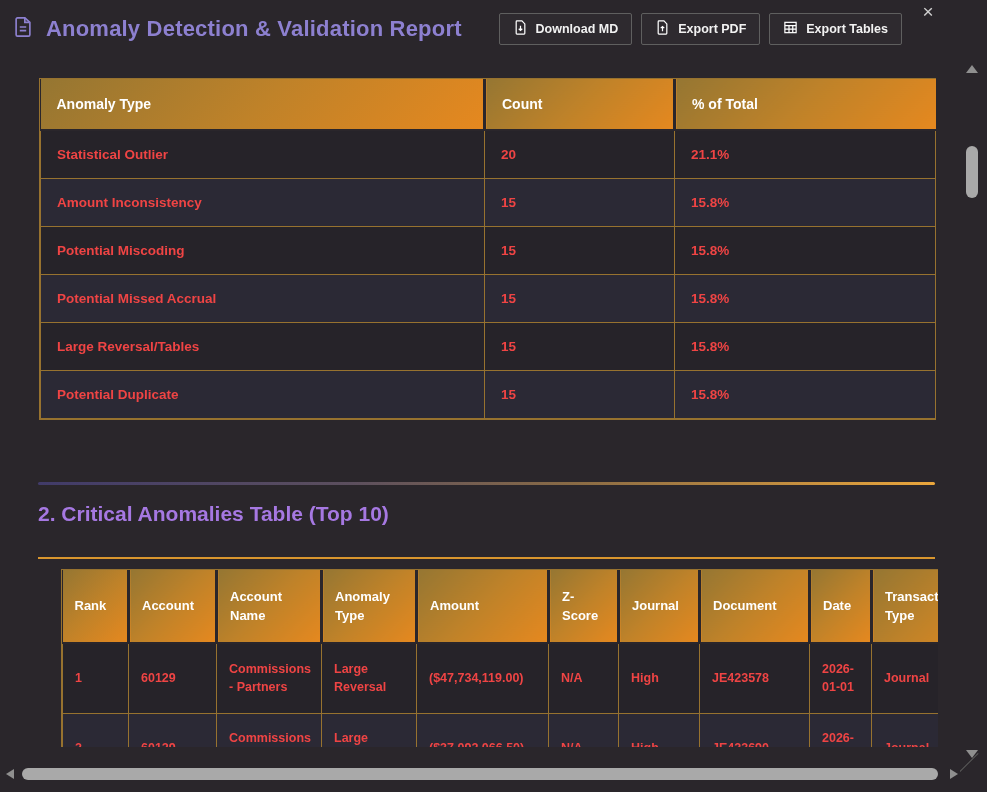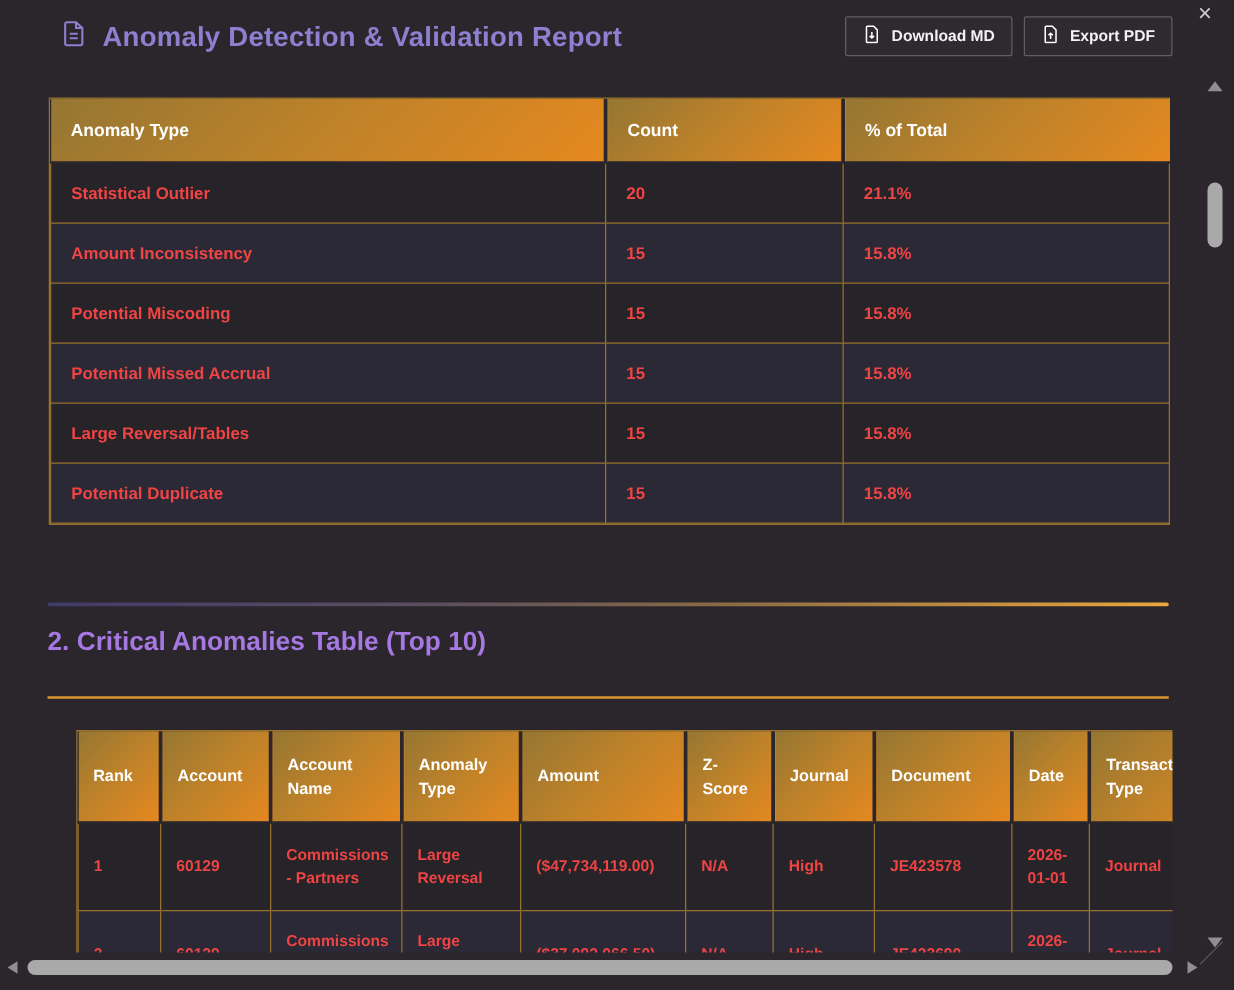--- a/index.html
+++ b/index.html
@@ -5,21 +5,21 @@
   * { box-sizing: border-box; margin: 0; padding: 0; }
   html, body { width: 987px; height: 792px; overflow: hidden; }
   body {
     position: relative;
     background: #2a262b;
     font-family: "Liberation Sans", sans-serif;
     color: #d9d6dc;
   }
 
   
-  .app-header { position: absolute; top: 0; left: 0; width: 939px; height: 56px; z-index: 5; margin-left: 36px; }
+  .app-header { position: absolute; top: 0; left: 0; width: 939px; height: 56px; z-index: 5; }
   .title-wrap { position: absolute; left: 12px; top: 15px; display: flex; align-items: center; gap: 12px; }
   .app-title { font-size: 22px; font-weight: bold; color: #8d80d0; letter-spacing: .2px; }
   .toolbar { position: absolute; top: 13px; right: 37px; display: flex; gap: 9px; }
   .btn {
     display: flex; align-items: center; gap: 8px; height: 32px; padding: 0 13px;
     background: rgba(255,255,255,0.02); border: 1px solid #5f5f5f; border-radius: 2px;
     color: #f2f2f2; font-size: 12.5px; font-weight: bold; font-family: inherit; cursor: pointer;
   }
   .close-btn {
     position: absolute; top: 2px; right: 1px; width: 20px; height: 20px;
@@ -41,21 +41,21 @@
   table.data-table td { border: 1px solid #97722f; vertical-align: middle; color: #ef4444; font-weight: bold; }
   table.data-table tbody tr:nth-child(odd) td { background: #262329; }
   table.data-table tbody tr:nth-child(even) td { background: #2b2935; }
   td.bold { font-weight: bold; color: #e9e7ec; }
 
   .t1-frame { left: 39px; top: 66px; width: 897px; }
   .t1 { width: 895px; }
   .t1 th { height: 51px; padding: 0 16px; font-size: 14px; }
   .t1 td { height: 48px; padding: 0 16px; font-size: 13.5px; }
 
-  .t2-clip { position: absolute; left: 39px; top: 572px; width: 899px; height: 178px; overflow: hidden; padding-left: 22px; }
+  .t2-clip { position: absolute; left: 39px; top: 557px; width: 899px; height: 178px; overflow: hidden; padding-left: 22px; }
   .t2-frame { position: relative; border: 1px solid #97722f; width: 941px; }
   .t2 { width: 939px; }
   .t2 th { height: 73px; padding: 8px 12px; font-size: 13px; line-height: 1.5; }
   .t2 td { height: 70px; padding: 8px 12px; font-size: 12.5px; line-height: 1.5; }
 
   
   .divider {
     position: absolute; left: 38px; top: 470px; width: 897px; height: 3px; border-radius: 2px;
     background: linear-gradient(90deg, #413b69 0%, #5c4f5e 35%, #8a6b45 60%, #eaa63c 100%);
   }
@@ -215,20 +215,29 @@
     </button>
     <button class="btn">
       <span>
         <svg width="15" height="15" viewBox="0 0 16 16" fill="none">
           <path d="M9.5 1H4.2a.8.8 0 0 0-.8.8v12.4c0 .44.36.8.8.8h7.6a.8.8 0 0 0 .8-.8V4.2L9.5 1z" stroke="#fff" stroke-width="1.3"></path>
           <path d="M8 12V7M6.1 8.7 8 7l1.9 1.7" stroke="#fff" stroke-width="1.3"></path>
         </svg>
       </span>
       <span>Export PDF</span>
     </button>
+    <button class="btn">
+      <span>
+        <svg width="15" height="15" viewBox="0 0 16 16" fill="none">
+          <rect x="2" y="2.5" width="12" height="11" stroke="#fff" stroke-width="1.3"></rect>
+          <path d="M2 6h12M6.4 6v7.5M10.4 6v7.5M2 9.7h12" stroke="#fff" stroke-width="1.3"></path>
+        </svg>
+      </span>
+      <span>Export Tables</span>
+    </button>
   </div>
 
   <button class="close-btn">×</button>
 </div>
 
 <div class="h-scrollbar">
   <div class="tri tri-left"></div>
   <div class="h-thumb"></div>
   <div class="tri tri-right"></div>
 </div>

